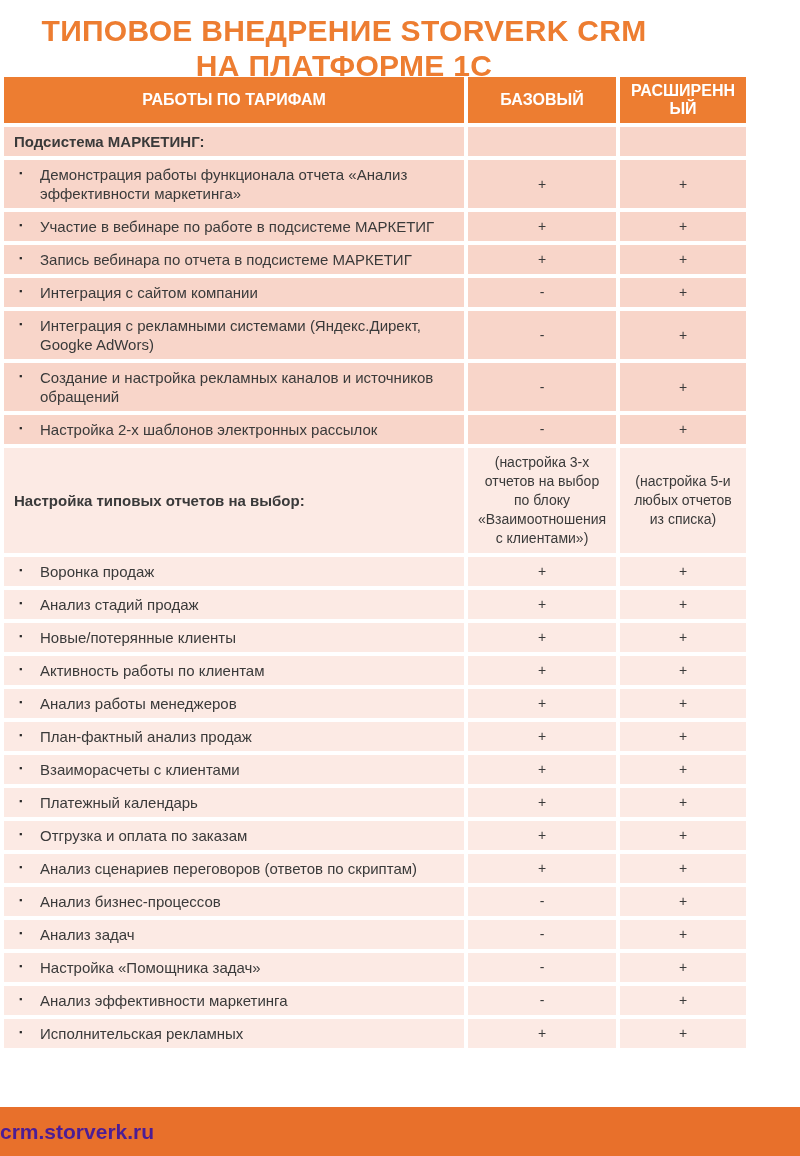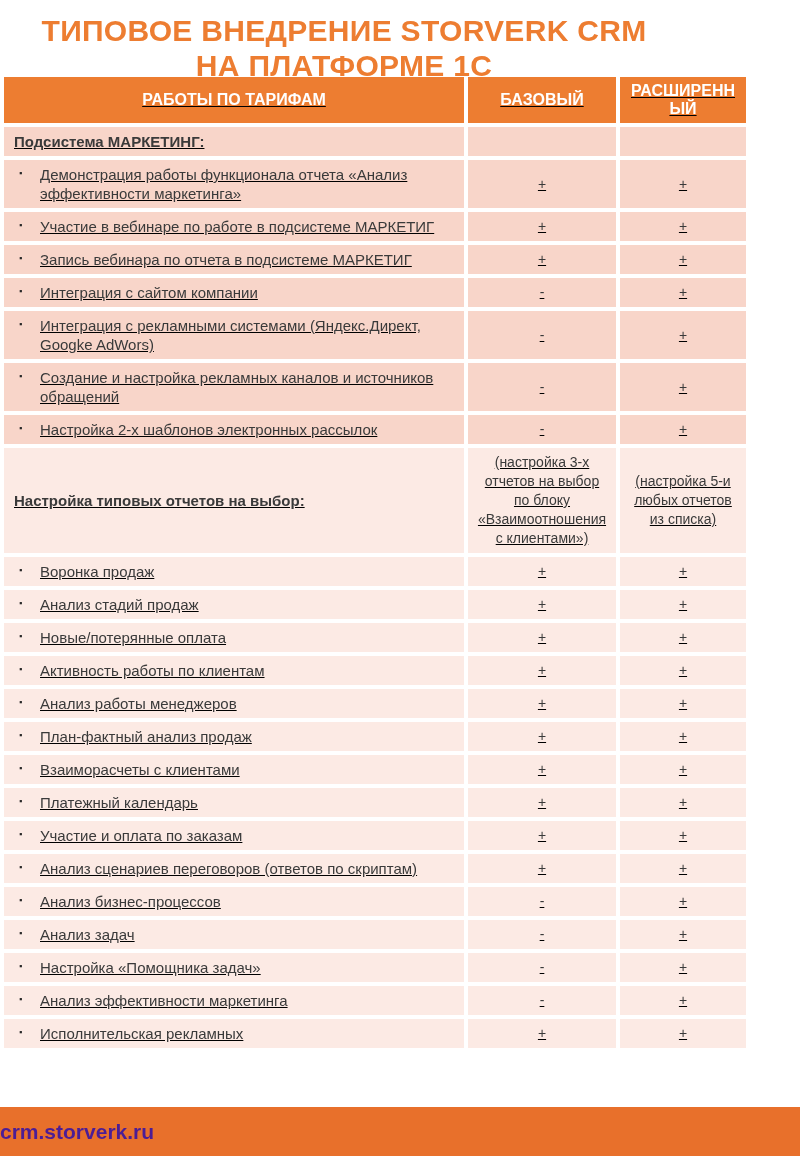--- a/index.html
+++ b/index.html
@@ -18,21 +18,20 @@
     text-align: center; color: var(--accent, #ED7D31);
     font-size: 30px; line-height: 35px; font-weight: 700; letter-spacing: 0.3px;
   }
 
   
   .tariff-table {
     position: relative; z-index: 1; flex: none;
     width: 750px; margin: 0 auto;
     border-collapse: separate; border-spacing: 4px;
     table-layout: fixed;
-    text-decoration: underline;
   }
   col.c1 { width: 460px; } col.c2 { width: 148px; } col.c3 { width: 126px; }
   th {
     background: var(--accent, #ED7D31); color: #fff;
     font-size: 16px; font-weight: 700; text-align: center; vertical-align: middle;
     padding: 5px 8px; line-height: 18px; overflow-wrap: anywhere;
   }
   td { vertical-align: middle; color: var(--text, #3a3a3a); }
   tr.dark  td { background: var(--band-dark, #F8D5C9); margin-top: 31px; }
   tr.light td { background: var(--band-light, #FCEAE4); }
@@ -165,21 +164,21 @@
     <td class="label">
       <span class="bullet">▪</span>
       <span class="label-text">Анализ стадий продаж</span>
     </td>
     <td class="val">+</td>
     <td class="val">+</td>
   </tr>
         <tr class="light item">
     <td class="label">
       <span class="bullet">▪</span>
-      <span class="label-text">Новые/потерянные оплата</span>
+      <span class="label-text">Новые/потерянные клиенты</span>
     </td>
     <td class="val">+</td>
     <td class="val">+</td>
   </tr>
         <tr class="light item">
     <td class="label">
       <span class="bullet">▪</span>
       <span class="label-text">Активность работы по клиентам</span>
     </td>
     <td class="val">+</td>
@@ -213,21 +212,21 @@
     <td class="label">
       <span class="bullet">▪</span>
       <span class="label-text">Платежный календарь</span>
     </td>
     <td class="val">+</td>
     <td class="val">+</td>
   </tr>
         <tr class="light item">
     <td class="label">
       <span class="bullet">▪</span>
-      <span class="label-text">Участие и оплата по заказам</span>
+      <span class="label-text">Отгрузка и оплата по заказам</span>
     </td>
     <td class="val">+</td>
     <td class="val">+</td>
   </tr>
         <tr class="light item">
     <td class="label">
       <span class="bullet">▪</span>
       <span class="label-text">Анализ сценариев переговоров (ответов по скриптам)</span>
     </td>
     <td class="val">+</td>

